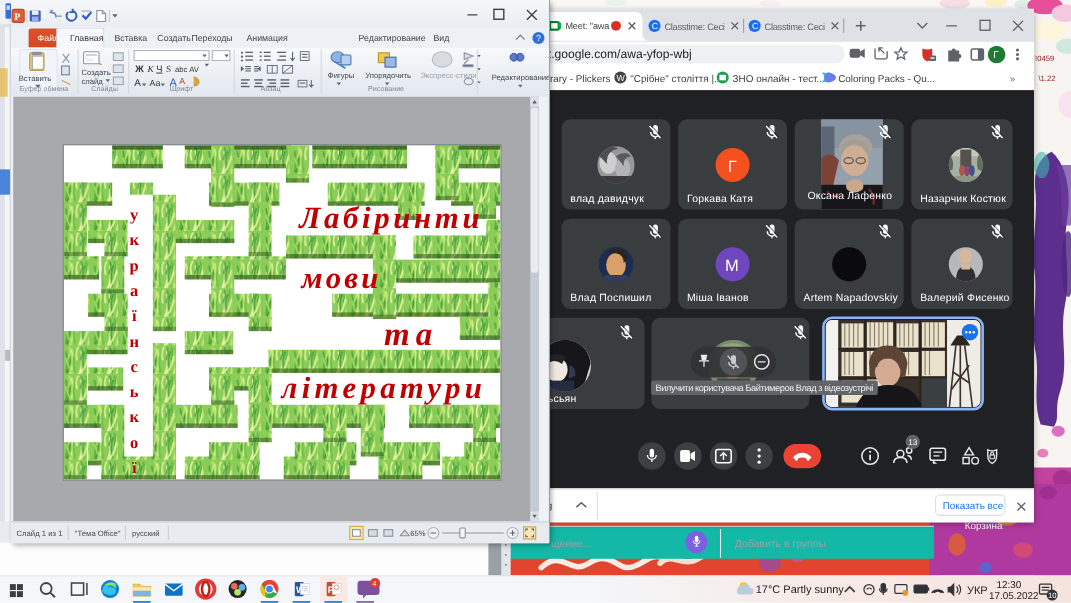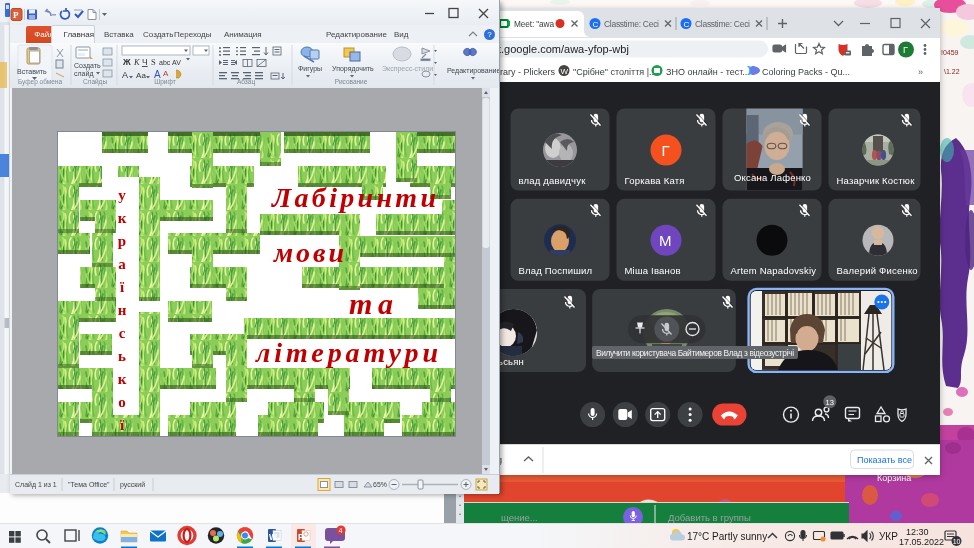--- a/index.html
+++ b/index.html
@@ -77,21 +77,21 @@
   <ellipse cx="930" cy="500" rx="9" ry="7" fill="#d84f6a" opacity=".8"></ellipse>
   <ellipse cx="896" cy="516" rx="6" ry="5" fill="#4f6ad8" opacity=".8"></ellipse>
   <ellipse cx="953" cy="448" rx="8" ry="6" fill="#9e2f8e"></ellipse>
   <text x="877" y="481" font-size="9" fill="#fdfdfd" font-family="Liberation Sans">Корзина</text>
  </svg>
 </div>
 <div id="white-sliver" class="abs" style="left:0;top:492px;width:464px;height:31px;background:#fdfdfd;z-index:13;">
  <div style="position:absolute;left:444px;top:1px;width:12px;height:30px;background:#9aa0a8;"></div>
  <div style="position:absolute;left:456px;top:0;width:8px;height:31px;background:#e3e6ea;color:#777;font-size:6px;line-height:9px;text-align:center;">•<br>•<br>•</div>
 </div>
-<div id="msgwin" class="abs" style="left:455px;top:502px;width:394px;height:30px;background:#15803d;border-top:1px solid #d8d8d8;box-sizing:border-box;z-index:12;">
+<div id="msgwin" class="abs" style="left:455px;top:478px;width:394px;height:30px;background:#14b8a6;border-top:1px solid #d8d8d8;box-sizing:border-box;z-index:12;">
  <svg width="394" height="30" style="position:absolute;left:0;top:0">
   <text x="46" y="18" font-size="9.5" fill="#9aa0a6" font-family="Liberation Sans">щение...</text>
   <circle cx="178" cy="14" r="10" fill="#7b61e0"></circle>
   <g transform="translate(174.5,8)">
         <path d="M2.2,1.6 a1.6,1.6 0 0 1 3.2,0 v3 a1.6,1.6 0 0 1 -3.2,0 z" fill="#fff"></path>
         <path d="M0.8,4.5 a3,3 0 0 0 6,0 M3.8,7.5 v2 M2.2,9.5 h3.2" stroke="#fff" stroke-width=".9" fill="none"></path>
       </g>
   <line x1="200" y1="2" x2="200" y2="28" stroke="#e8e8e8"></line>
   <text x="213" y="18" font-size="9.5" fill="#9aa0a6" font-family="Liberation Sans">Добавить в группы</text>
  </svg>

